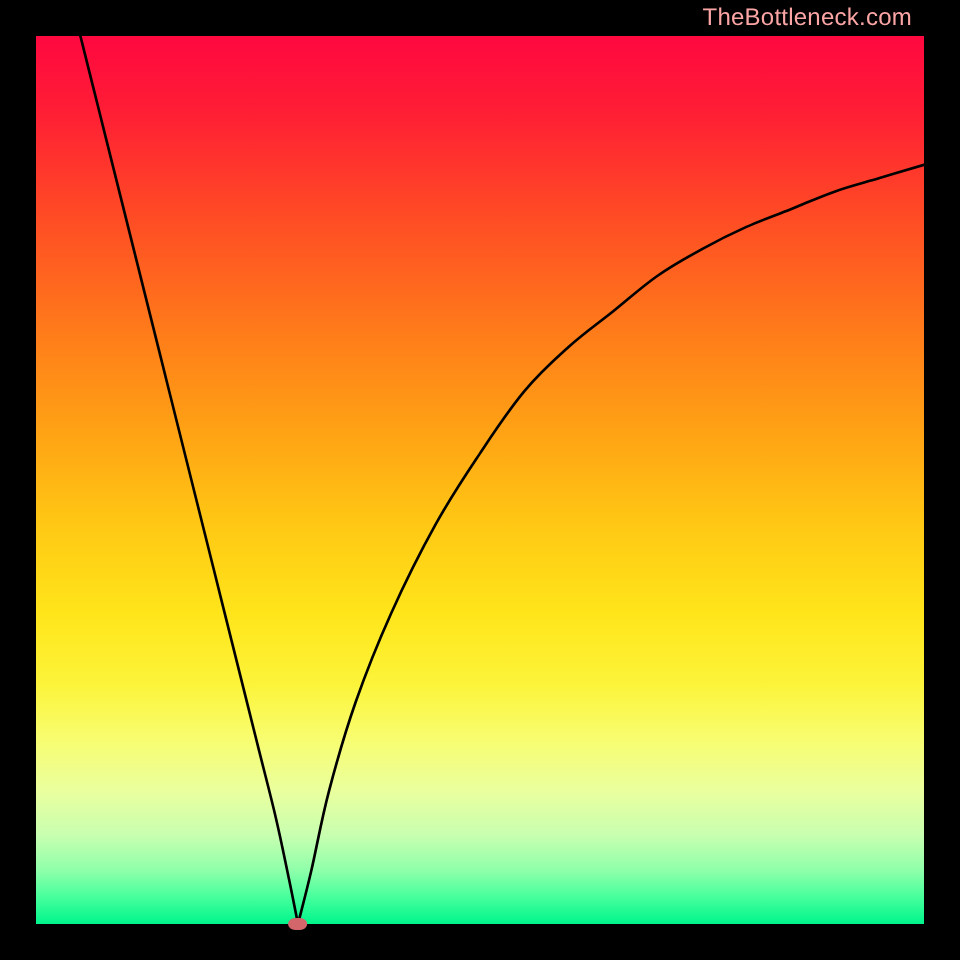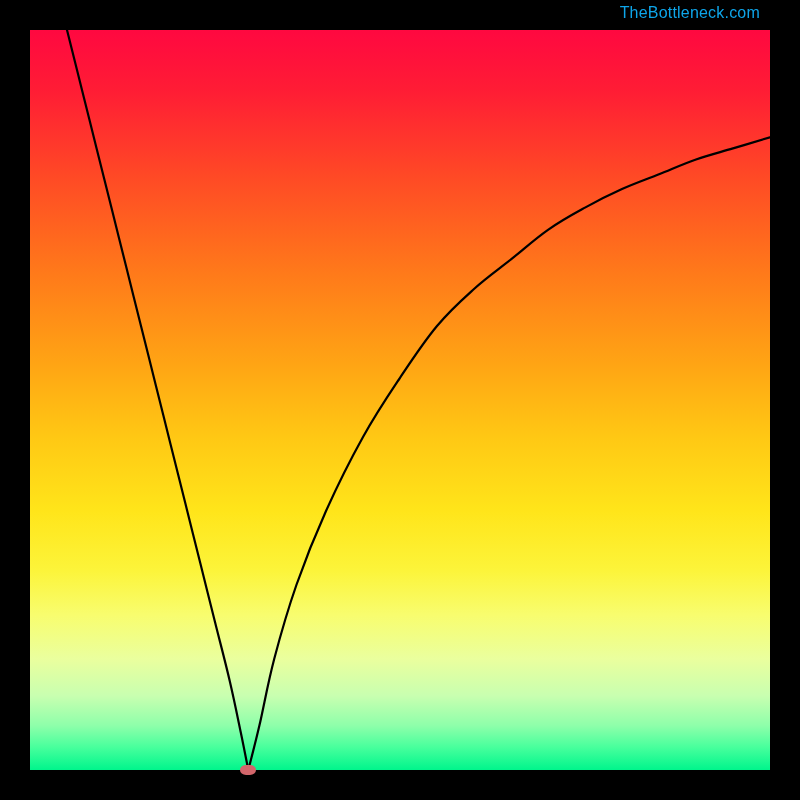--- a/index.html
+++ b/index.html
@@ -38,22 +38,22 @@
       #8effaa 94%,
       #46ff9c 97%,
       #00f58c 100%
     );
   }
   .watermark {
     position: absolute;
     top: 4px;
     right: 40px;
     font-family: Arial, Helvetica, sans-serif;
-    font-size: 16px;
-    color: #0ea5e9;
+    font-size: 20px;
+    color: #fca5a5;
     letter-spacing: 0.2px;
     font-weight: 500;
   }
   svg.curve {
     position: absolute;
     left: 0;
     top: 0;
     width: 740px;
     height: 740px;
   }

